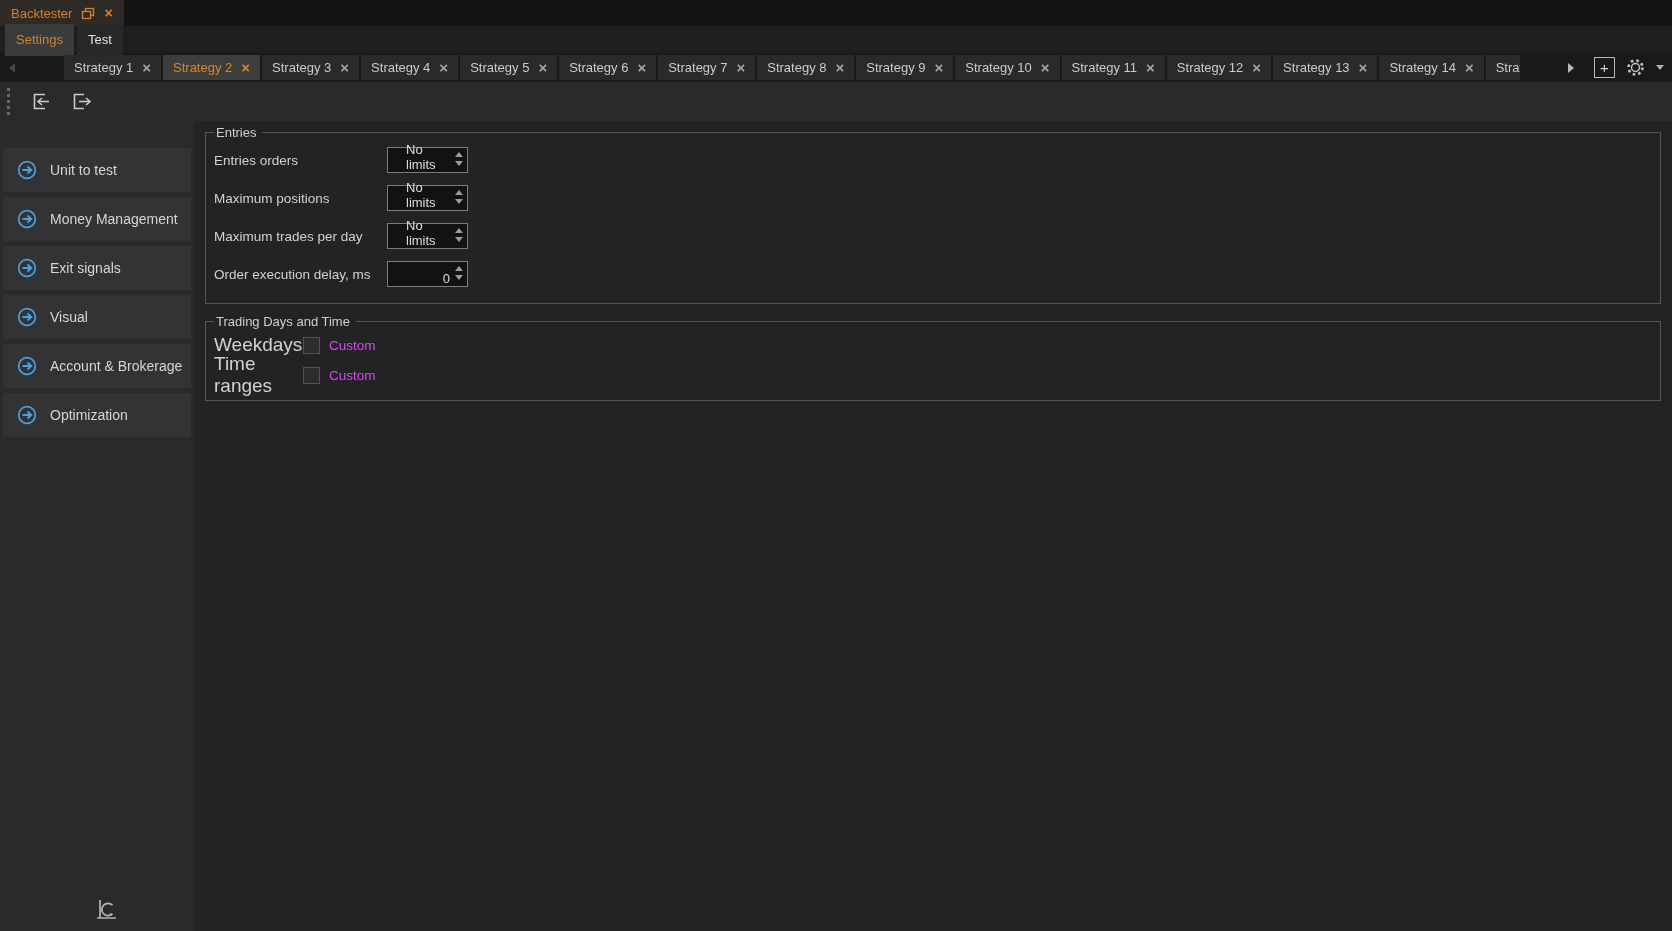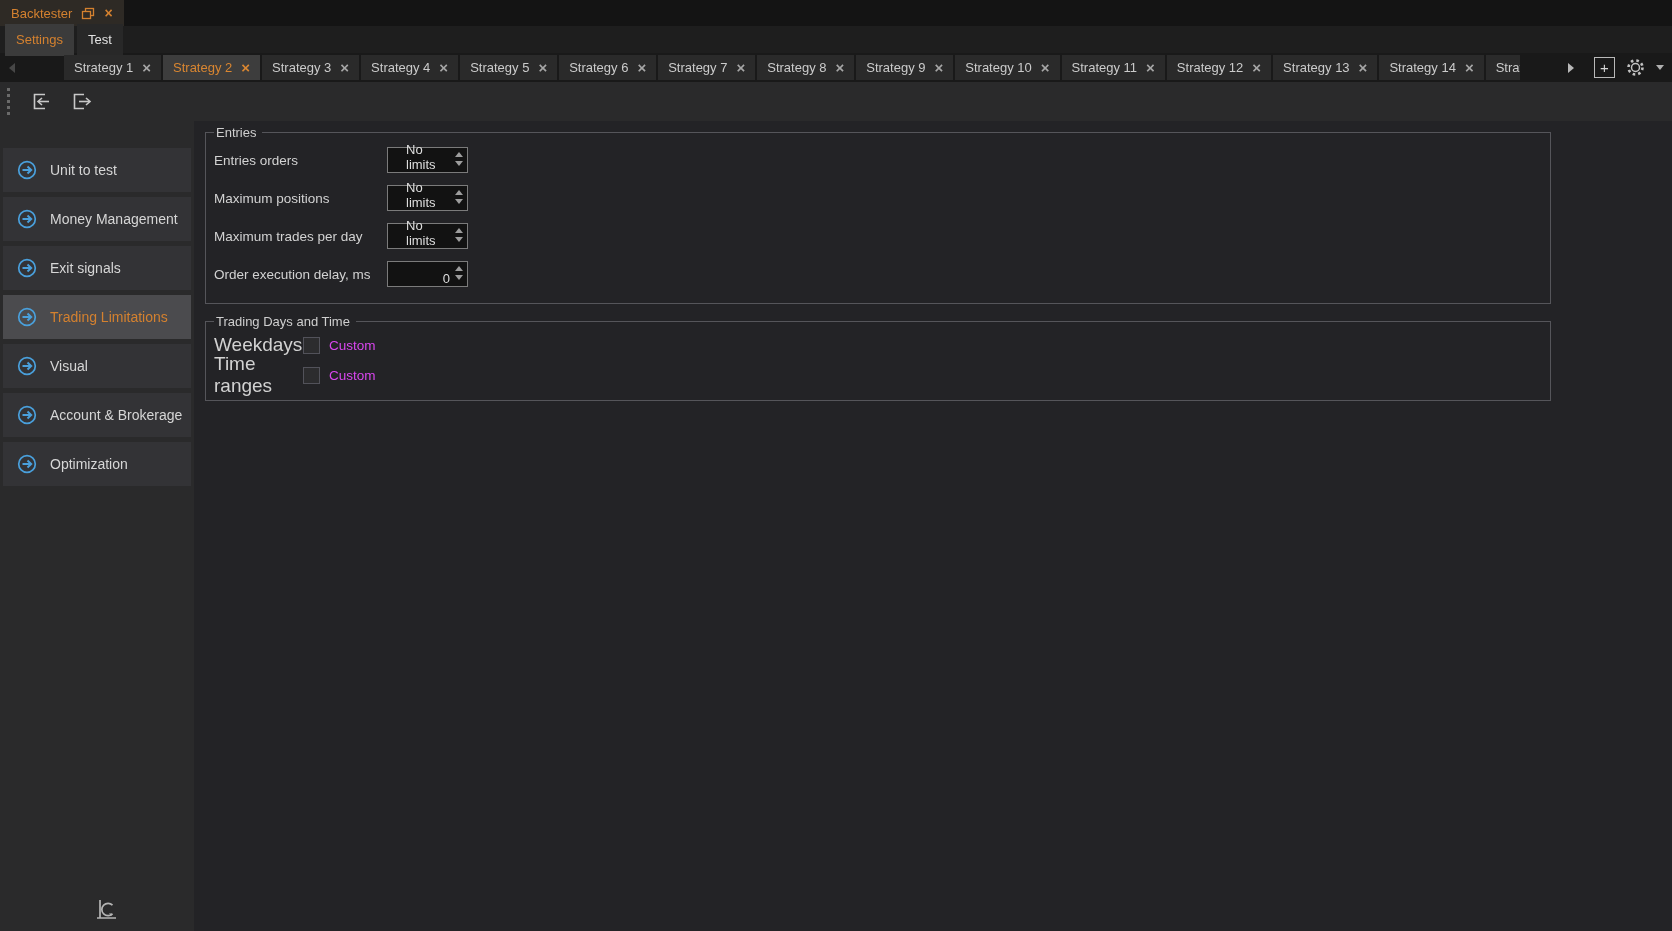--- a/index.html
+++ b/index.html
@@ -46,21 +46,21 @@
   .tool-btn { display:flex; align-items:center; justify-content:center; width:26px; height:26px; }
 
   
   .body-row { display:flex; height:810px; }
   .left-panel { width:194px; background:#2a2a2b; padding-top:27px; position:relative; flex:none;text-align:center; }
   .side-item { margin:0 3px 5px 3px; height:44px; background:#333336; display:flex; align-items:center; gap:13px; padding-left:14px; font-size:14px; color:#d6d6d6; cursor:default; }
   .side-item.selected { background:#4b4b4e; color:#d4812f; }
   .reset-icon { position:absolute; left:92px; bottom:4px; }
 
   .main-panel { flex:1; background:#232326; padding:4px 0 0 11px; }
-  fieldset.group { border:1px solid #55555a; width:1346px; margin:0 0 10px 0; padding:1px 0 10px 8px; }
+  fieldset.group { border:1px solid #55555a; width:1456px; margin:0 0 10px 0; padding:1px 0 10px 8px; }
   fieldset.group legend { font-size:13px; color:#cfcfcf; padding:0 6px 0 2px; }
 
   .form-row { height:38px; display:flex; align-items:center; }
   .form-label { width:173px; font-size:13.5px; color:#d2d2d2; }
   .spin { width:81px; height:26px; border:1px solid #7b7b7b; background:#121212; display:flex; align-items:flex-end; padding:0 17px 0 18px; position:relative; font-size:13px; color:#dedede; }
   .spin.align-right { justify-content:flex-end; }
   .spin-arrows { position:absolute; right:4px; top:4px; display:flex; flex-direction:column; gap:4px; }
   .tri-up { width:0; height:0; border-left:4px solid transparent; border-right:4px solid transparent; border-bottom:5px solid #9d9d9d; }
   .tri-dn { width:0; height:0; border-left:4px solid transparent; border-right:4px solid transparent; border-top:5px solid #9d9d9d; }
 
@@ -225,30 +225,20 @@
         <div class="side-item">
     <span style="display:flex;">
       <svg width="20" height="20" viewBox="0 0 20 20">
         <circle cx="10" cy="10" r="8.3" fill="none" stroke="#4aa0dc" stroke-width="1.7"></circle>
         <path d="M5.5 10 H13" stroke="#4aa0dc" stroke-width="2"></path>
         <path d="M10.5 6.5 L14.2 10 L10.5 13.5" fill="none" stroke="#4aa0dc" stroke-width="2"></path>
       </svg>
     </span>
     <span>Exit signals</span>
   </div>
-        <div class="side-item selected">
-    <span style="display:flex;">
-      <svg width="20" height="20" viewBox="0 0 20 20">
-        <circle cx="10" cy="10" r="8.3" fill="none" stroke="#4aa0dc" stroke-width="1.7"></circle>
-        <path d="M5.5 10 H13" stroke="#4aa0dc" stroke-width="2"></path>
-        <path d="M10.5 6.5 L14.2 10 L10.5 13.5" fill="none" stroke="#4aa0dc" stroke-width="2"></path>
-      </svg>
-    </span>
-    <span>Trading Limitations</span>
-  </div>
         <div class="side-item">
     <span style="display:flex;">
       <svg width="20" height="20" viewBox="0 0 20 20">
         <circle cx="10" cy="10" r="8.3" fill="none" stroke="#4aa0dc" stroke-width="1.7"></circle>
         <path d="M5.5 10 H13" stroke="#4aa0dc" stroke-width="2"></path>
         <path d="M10.5 6.5 L14.2 10 L10.5 13.5" fill="none" stroke="#4aa0dc" stroke-width="2"></path>
       </svg>
     </span>
     <span>Visual</span>
   </div>

